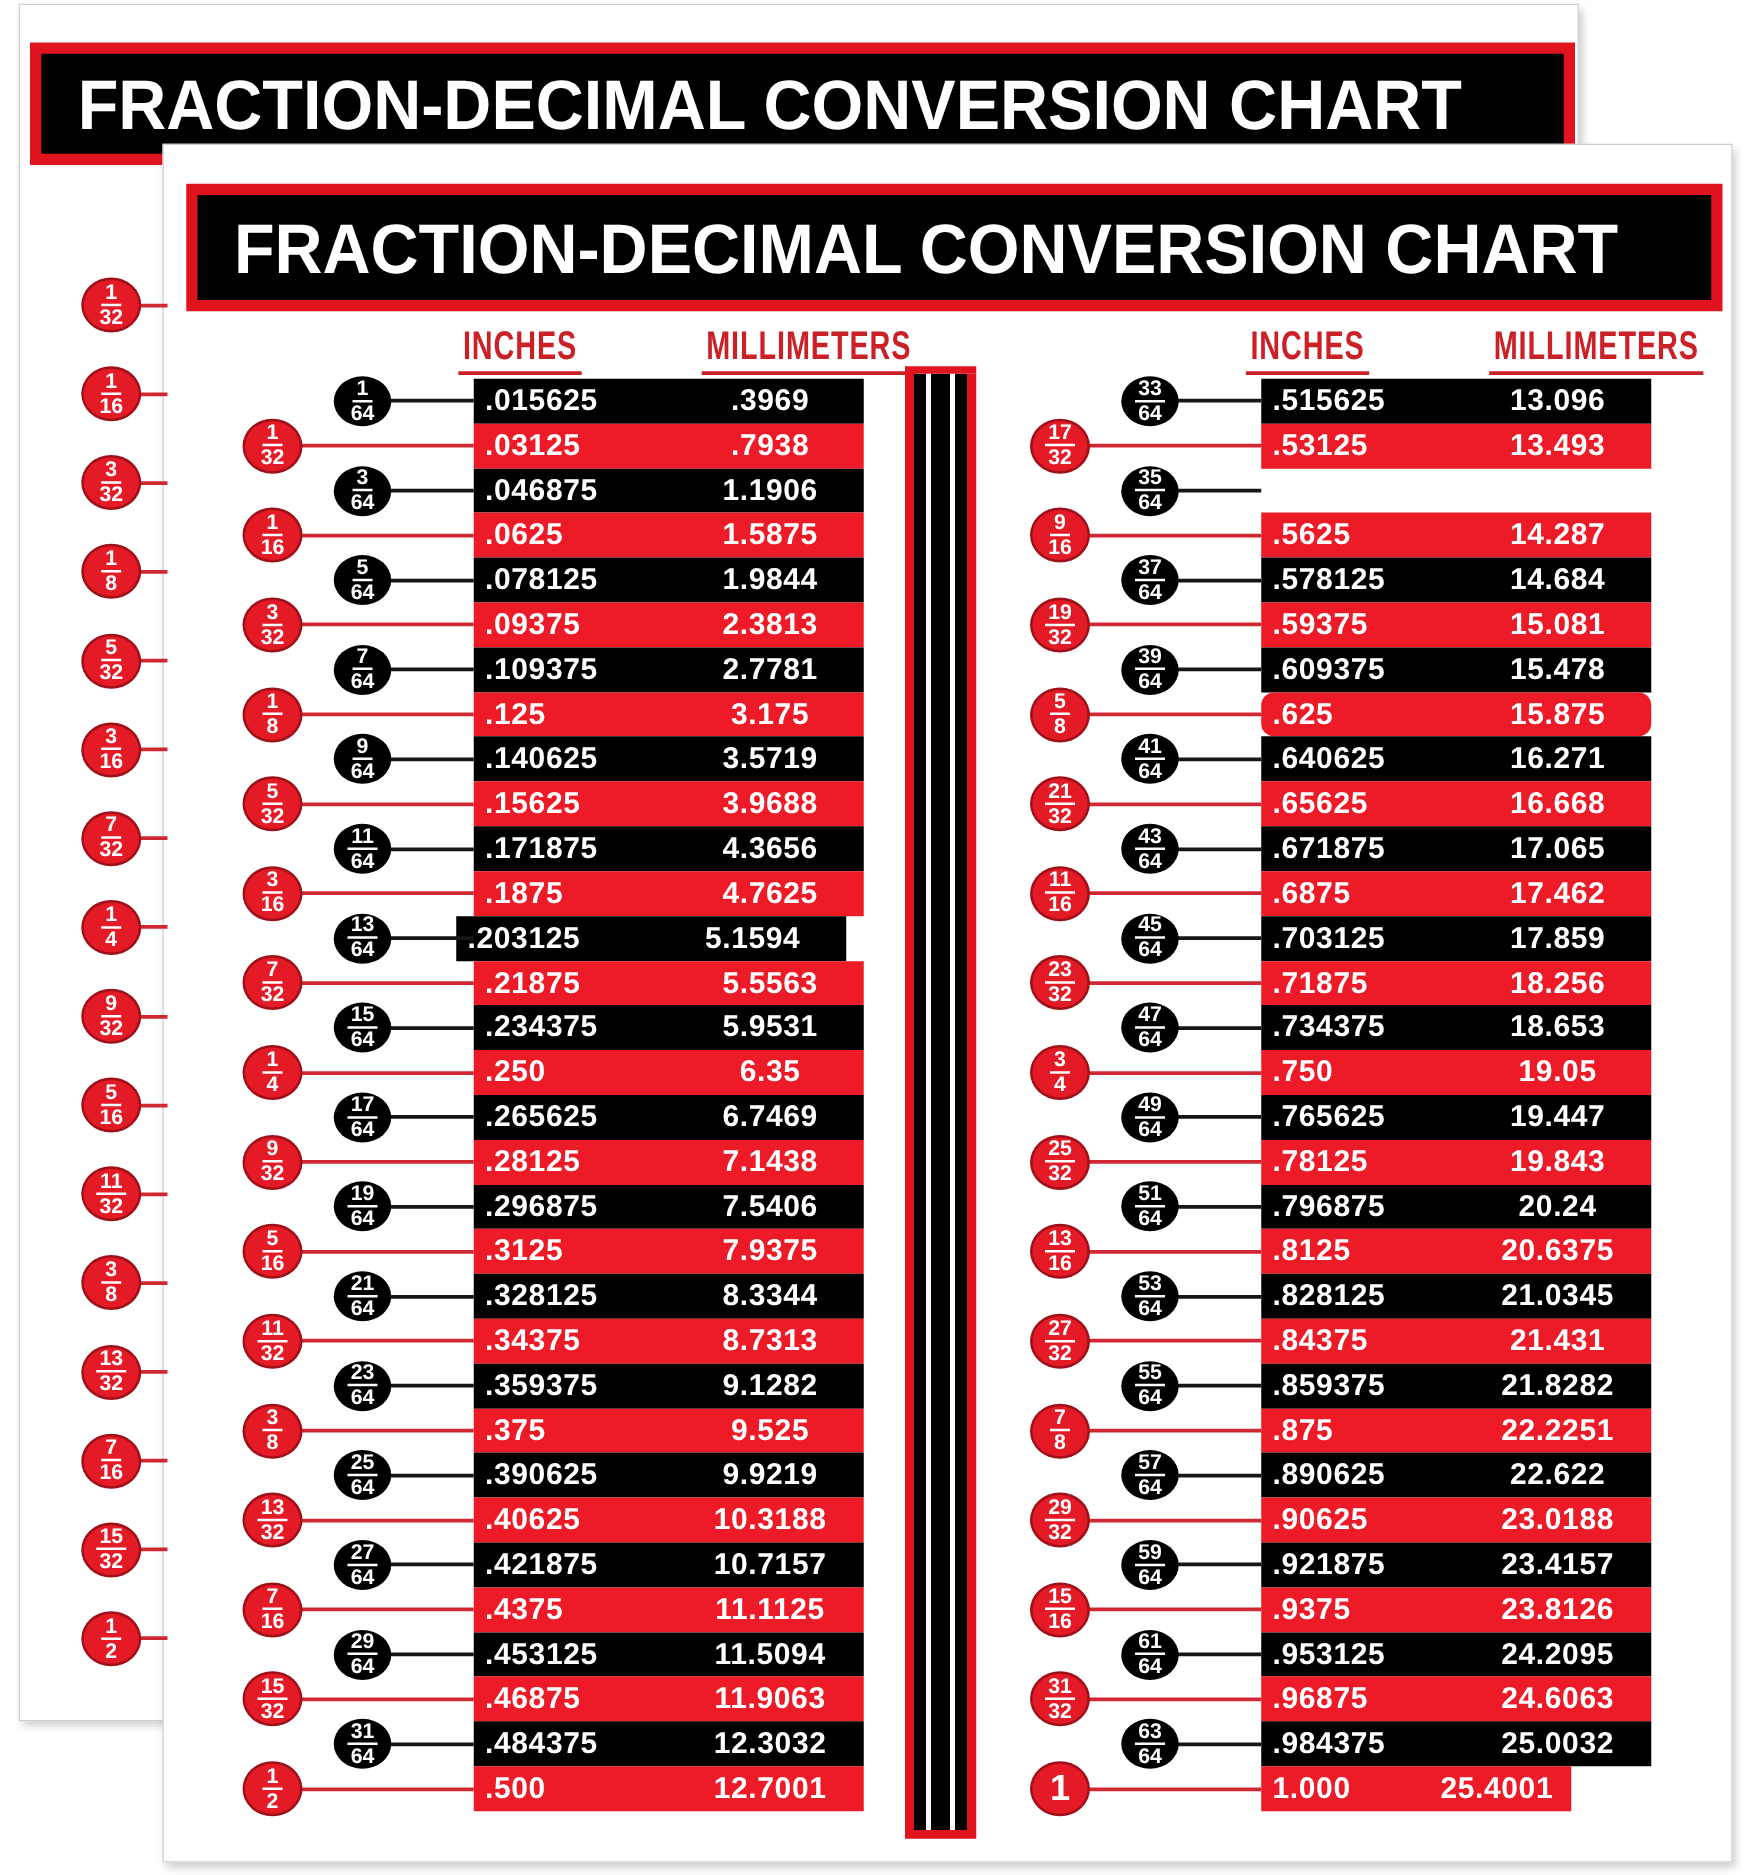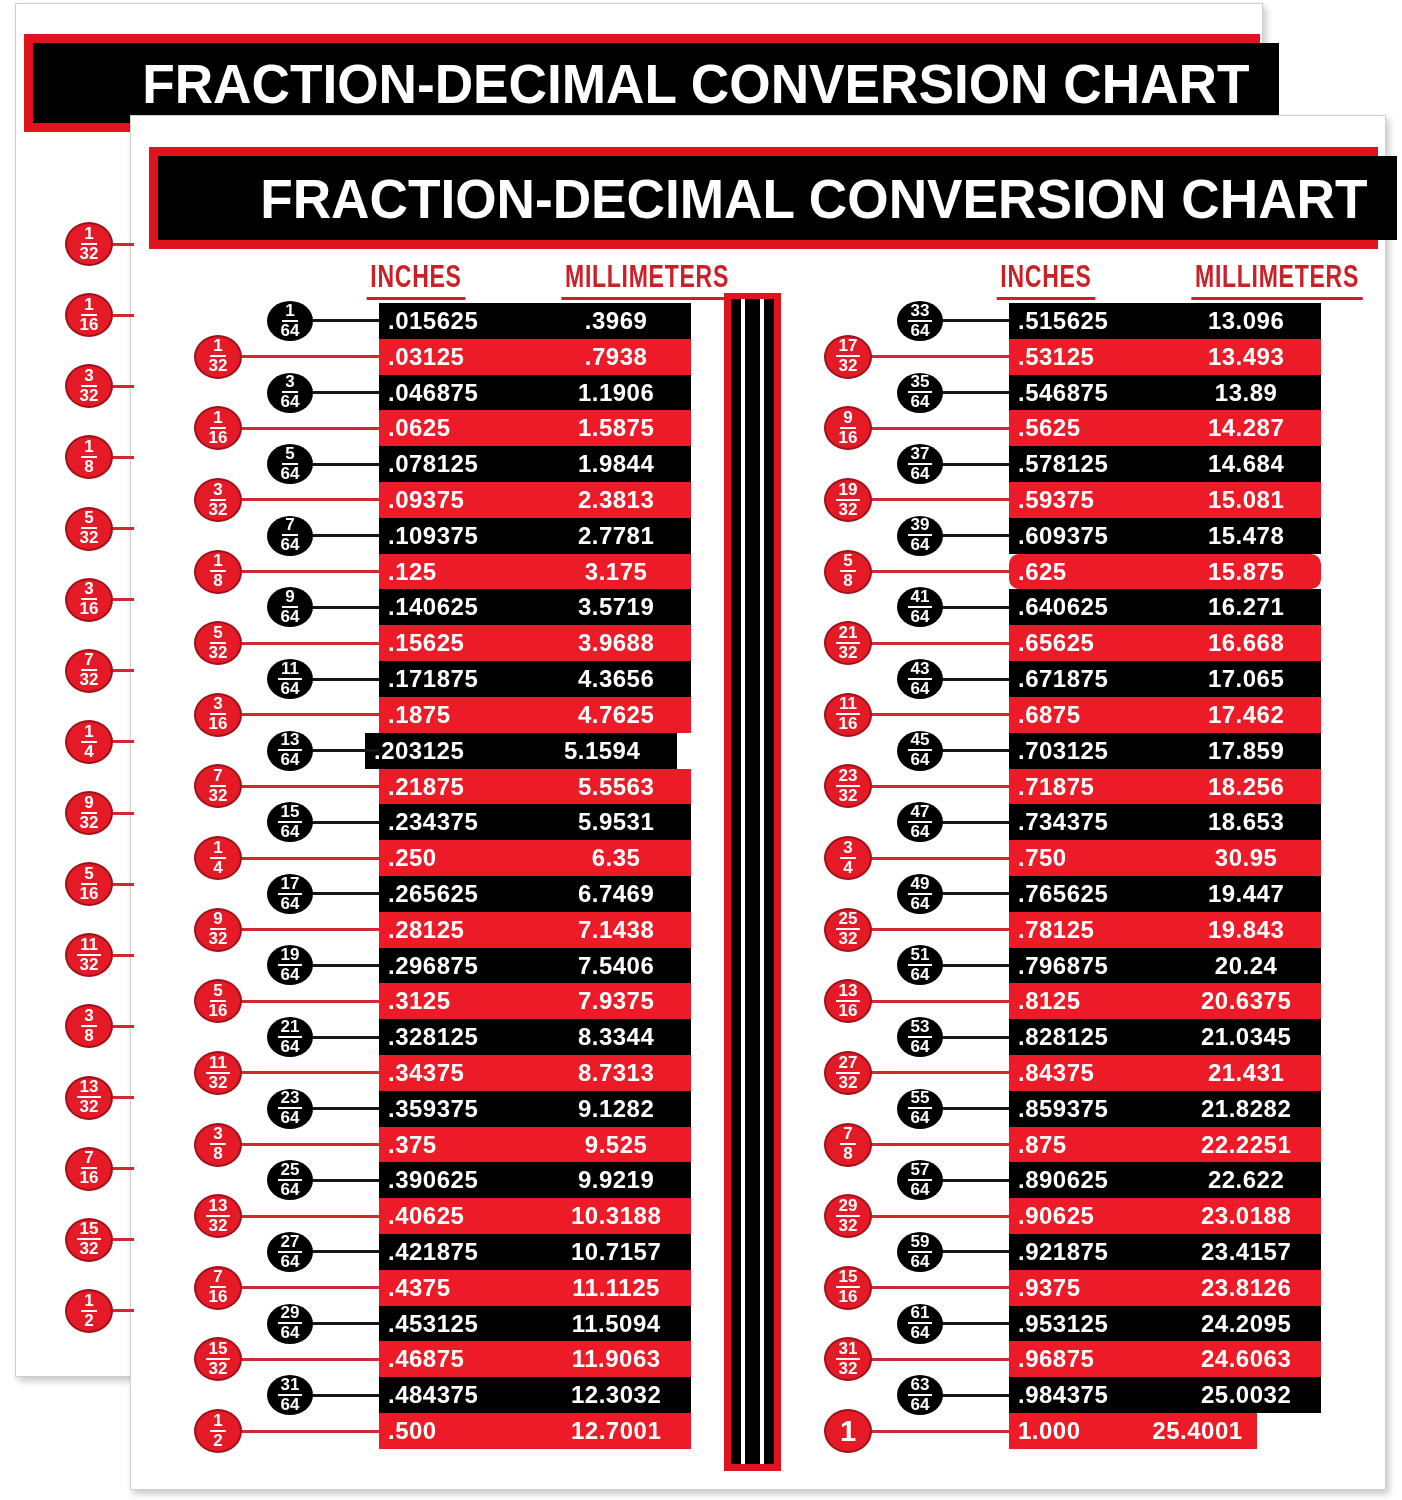--- a/index.html
+++ b/index.html
@@ -4,21 +4,21 @@
 <style>
   html,body{margin:0;padding:0;background:#fff;}
   .canvas{position:relative;width:1402px;height:1500px;background:#fff;overflow:hidden;
           font-family:"Liberation Sans","DejaVu Sans",sans-serif;font-weight:bold;}
   .page{position:absolute;background:#fff;border:1px solid #cfcfcf;
         box-shadow:3px 4px 7px rgba(0,0,0,0.22);box-sizing:border-box;}
   .page.back{left:15px;top:3px;width:1248px;height:1374px;}
   .page.front{left:130px;top:115px;width:1256px;height:1375px;}
 
   .titlebar{position:absolute;background:#e0141f;box-sizing:border-box;padding:9px;}
-  .titlebar .inner{width:100%;height:100%;background:#000;display:flex;align-items:center;justify-content:flex-end;overflow:hidden;padding-left:28px;}
+  .titlebar .inner{width:100%;height:100%;background:#000;display:flex;align-items:center;justify-content:flex-start;overflow:hidden;}
   .title-text{color:#fff;font-size:56px;letter-spacing:0px;white-space:nowrap;
               transform:scaleX(0.95);transform-origin:center;}
   .back .titlebar{left:8px;top:30px;width:1236px;height:98px;}
   .front .titlebar{left:18px;top:31px;width:1229px;height:102px;}
 
   .col-header{position:absolute;top:142px;color:#cc2027;font-size:32px;letter-spacing:1px;
               border-bottom:3px solid #cc2027;padding:0 5px 2px;white-space:nowrap;
               transform:translateX(-50%) scaleX(0.72);transform-origin:center;}
 
   .trow{position:absolute;box-sizing:border-box;}
@@ -460,24 +460,20 @@
       <div class="conn redline" style="left: 717px; top: 239.215px; width: 161px;"></div>
       <div class="trow redrow" style="left: 878px; top: 223px; width: 312px; height: 36px;">
         <span class="in-val">.53125</span>
         <span class="mm-val">13.493</span>
       </div>
       <div class="badge redb" style="left: 693px; top: 218.715px;">
         <span class="num">17</span>
         <span class="den">32</span>
       </div>
       <div class="conn blackline" style="left: 789px; top: 275.025px; width: 89px;"></div>
-      <div class="trow blackrow" style="left: 878px; top: 259px; width: 312px; height: 35px;">
-        <span class="in-val">.546875</span>
-        <span class="mm-val">13.89</span>
-      </div>
       <div class="badge blackb" style="left: 766px; top: 256.525px;">
         <span class="num">35</span>
         <span class="den">64</span>
       </div>
       <div class="conn redline" style="left: 717px; top: 310.835px; width: 161px;"></div>
       <div class="trow redrow" style="left: 878px; top: 294px; width: 312px; height: 36px;">
         <span class="in-val">.5625</span>
         <span class="mm-val">14.287</span>
       </div>
       <div class="badge redb" style="left: 693px; top: 290.335px;">
@@ -579,21 +575,21 @@
         <span class="in-val">.734375</span>
         <span class="mm-val">18.653</span>
       </div>
       <div class="badge blackb" style="left: 766px; top: 686.245px;">
         <span class="num">47</span>
         <span class="den">64</span>
       </div>
       <div class="conn redline" style="left: 717px; top: 740.555px; width: 161px;"></div>
       <div class="trow redrow" style="left: 878px; top: 724px; width: 312px; height: 36px;">
         <span class="in-val">.750</span>
-        <span class="mm-val">30.95</span>
+        <span class="mm-val">19.05</span>
       </div>
       <div class="badge redb" style="left: 693px; top: 720.055px;">
         <span class="num">3</span>
         <span class="den">4</span>
       </div>
       <div class="conn blackline" style="left: 789px; top: 776.365px; width: 89px;"></div>
       <div class="trow blackrow" style="left: 878px; top: 760px; width: 312px; height: 36px;">
         <span class="in-val">.765625</span>
         <span class="mm-val">19.447</span>
       </div>

